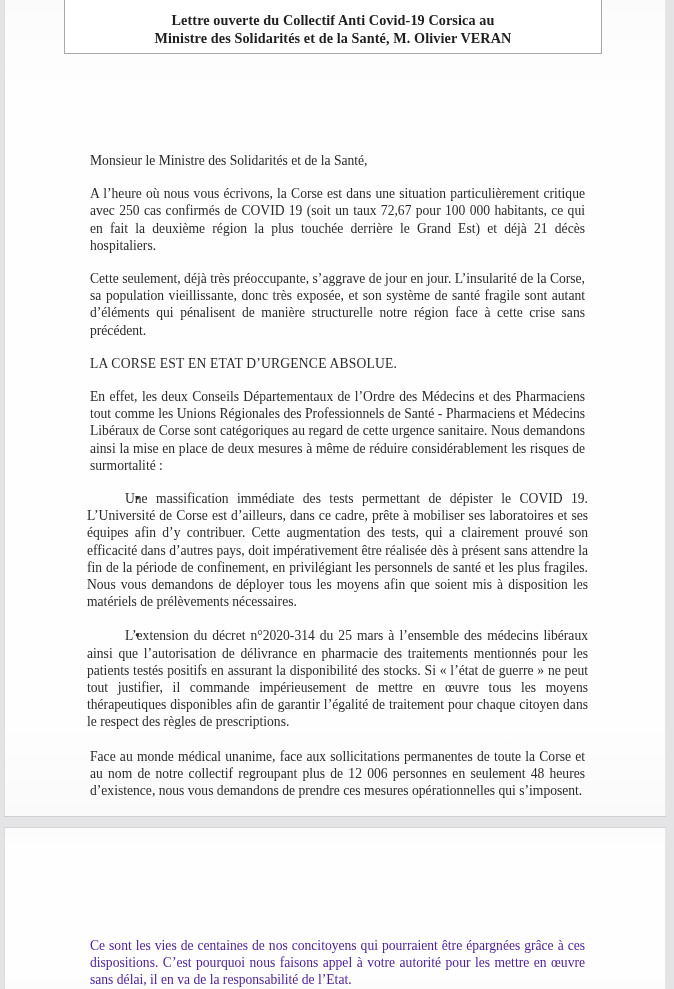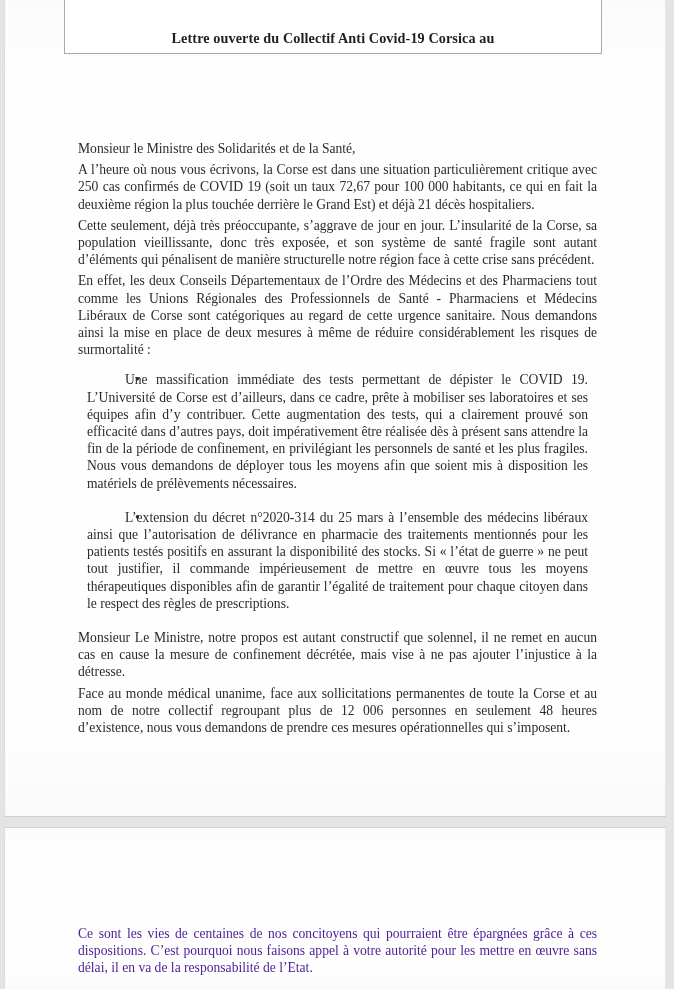--- a/index.html
+++ b/index.html
@@ -72,21 +72,21 @@
     left: 74px;
     top: 136px;
     width: 527px;
     color: #2a2a2a;
     font-size: 13.6px;
     line-height: 17.2px;
   }
   .para {
     text-align: justify;
     text-justify: inter-word;
-    margin: 4px;
+    margin: 16px;
   }
   .para + .para { margin-top: 0; }
   .spacer-para { margin-top: 17px; }
 
   .bullet {
     text-align: justify;
     text-justify: inter-word;
     margin: 13px;
     text-indent: 24px;
   }
@@ -121,39 +121,40 @@
 <body>
 
 <div class="viewport">
 
   <div class="page page-one">
     <div class="scan-tint"></div>
   </div>
 
   <div class="title-box">
     <div class="title-line">Lettre ouverte du Collectif Anti Covid-19 Corsica au</div>
+    <div class="title-line">Ministre des Solidarités et de la Santé, M. Olivier VERAN</div>
   </div>
 
   <div class="body-text">
 
     <p class="para">Monsieur le Ministre des Solidarités et de la Santé,</p>
 
     <p class="para spacer-para">A l’heure où nous vous écrivons, la Corse est dans une situation particulièrement critique avec 250 cas confirmés de COVID 19 (soit un taux 72,67 pour 100 000 habitants, ce qui en fait la deuxième région la plus touchée derrière le Grand Est) et déjà 21 décès hospitaliers.</p>
 
     <p class="para">Cette seulement, déjà très préoccupante, s’aggrave de jour en jour. L’insularité de la Corse, sa population vieillissante, donc très exposée, et son système de santé fragile sont autant d’éléments qui pénalisent de manière structurelle notre région face à cette crise sans précédent.</p>
 
 
+    <p class="para caps">LA CORSE EST EN ETAT D’URGENCE ABSOLUE.</p>
 
     <p class="para">En effet, les deux Conseils Départementaux de l’Ordre des Médecins et des Pharmaciens tout comme les Unions Régionales des Professionnels de Santé - Pharmaciens et Médecins Libéraux de Corse sont catégoriques au regard de cette urgence sanitaire. Nous demandons ainsi la mise en place de deux mesures à même de réduire considérablement les risques de surmortalité :</p>
 
     <p class="bullet"><span class="marker">•</span><span>Une massification immédiate des tests permettant de dépister le COVID 19. L’Université de Corse est d’ailleurs, dans ce cadre, prête à mobiliser ses laboratoires et ses équipes afin d’y contribuer. Cette augmentation des tests, qui a clairement prouvé son efficacité dans d’autres pays, doit impérativement être réalisée dès à présent sans attendre la fin de la période de confinement, en privilégiant les personnels de santé et les plus fragiles. Nous vous demandons de déployer tous les moyens afin que soient mis à disposition les matériels de prélèvements nécessaires.</span></p>
 
     <p class="bullet bullet-gap"><span class="marker">•</span><span>L’extension du décret n°2020-314 du 25 mars à l’ensemble des médecins libéraux ainsi que l’autorisation de délivrance en pharmacie des traitements mentionnés pour les patients testés positifs en assurant la disponibilité des stocks. Si « l’état de guerre » ne peut tout justifier, il commande impérieusement de mettre en œuvre tous les moyens thérapeutiques disponibles afin de garantir l’égalité de traitement pour chaque citoyen dans le respect des règles de prescriptions.</span></p>
 
-    <p class="para spacer-para">Monsieur Le Ministre, notre propos est autant constructif que solennel, il ne remet en aucun cas en cause la mesure de confinement décrétée, mais vise à ne pas ajouter l’injustice à la détresse.</p>
 
     <p class="para spacer-para">Face au monde médical unanime, face aux sollicitations permanentes de toute la Corse et au nom de notre collectif regroupant plus de 12 006 personnes en seulement 48 heures d’existence, nous vous demandons de prendre ces mesures opérationnelles qui s’imposent.</p>
   </div>
 
   <div class="page page-two">
     <div class="scan-tint"></div>
   </div>
 
   <div class="page-two-text">
     <p class="para">Ce sont les vies de centaines de nos concitoyens qui pourraient être épargnées grâce à ces dispositions. C’est pourquoi nous faisons appel à votre autorité pour les mettre en œuvre sans délai, il en va de la responsabilité de l’Etat.</p>

